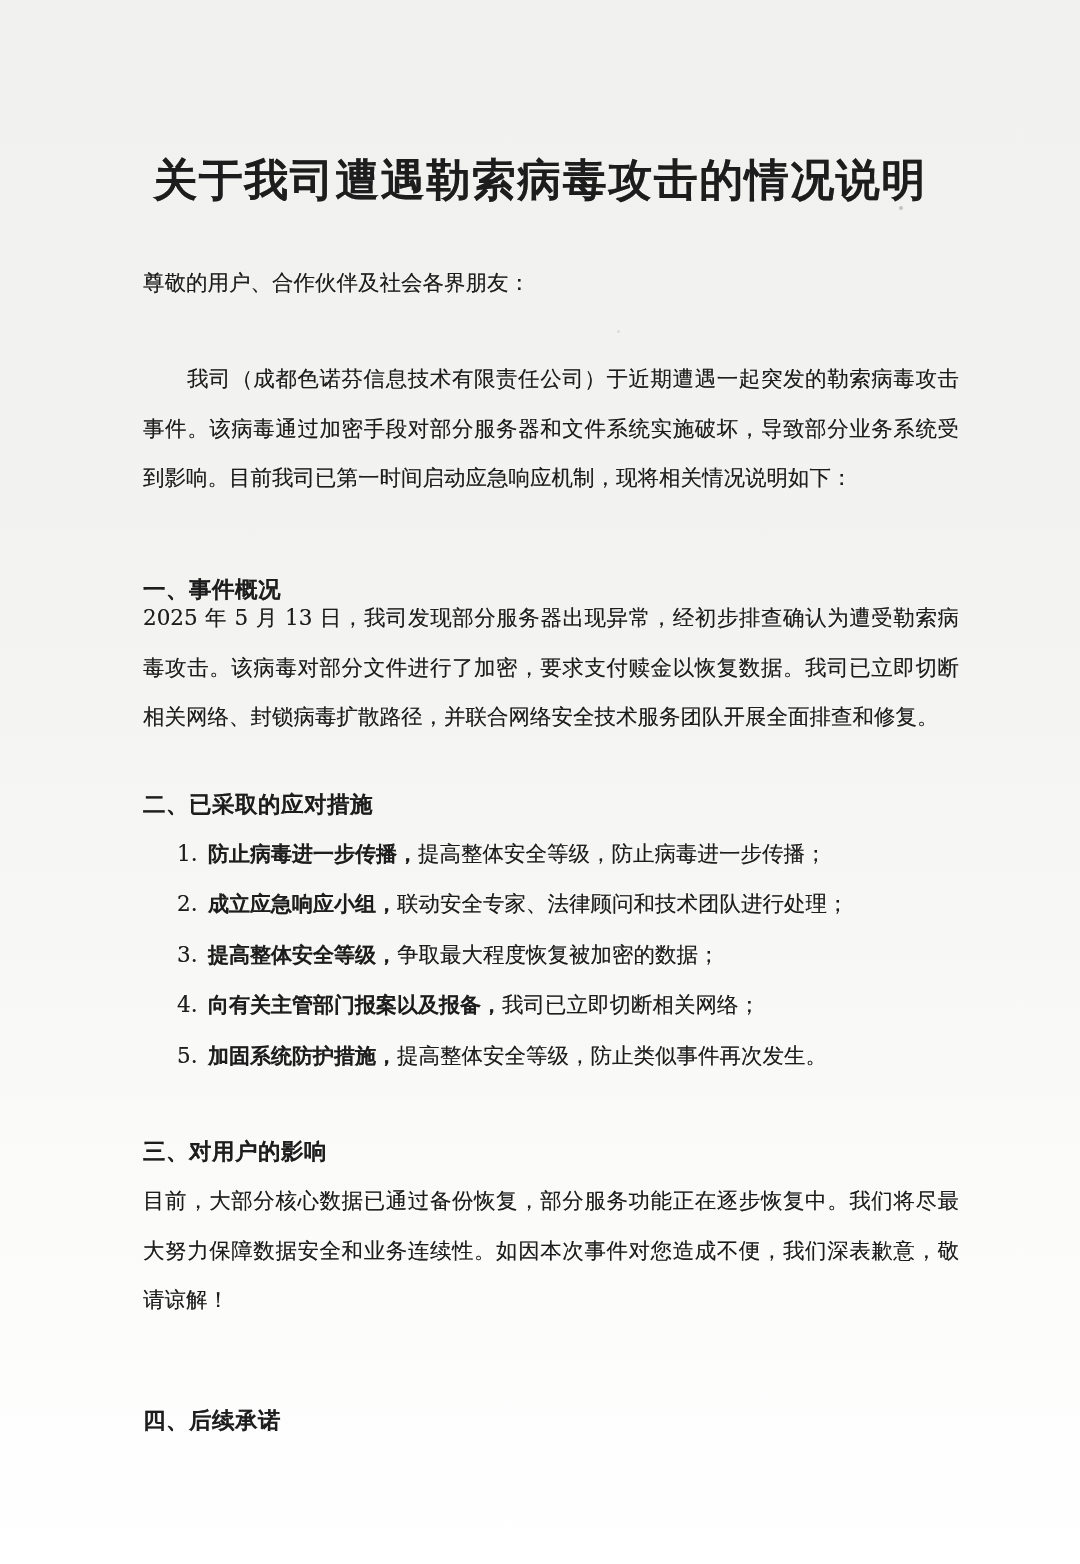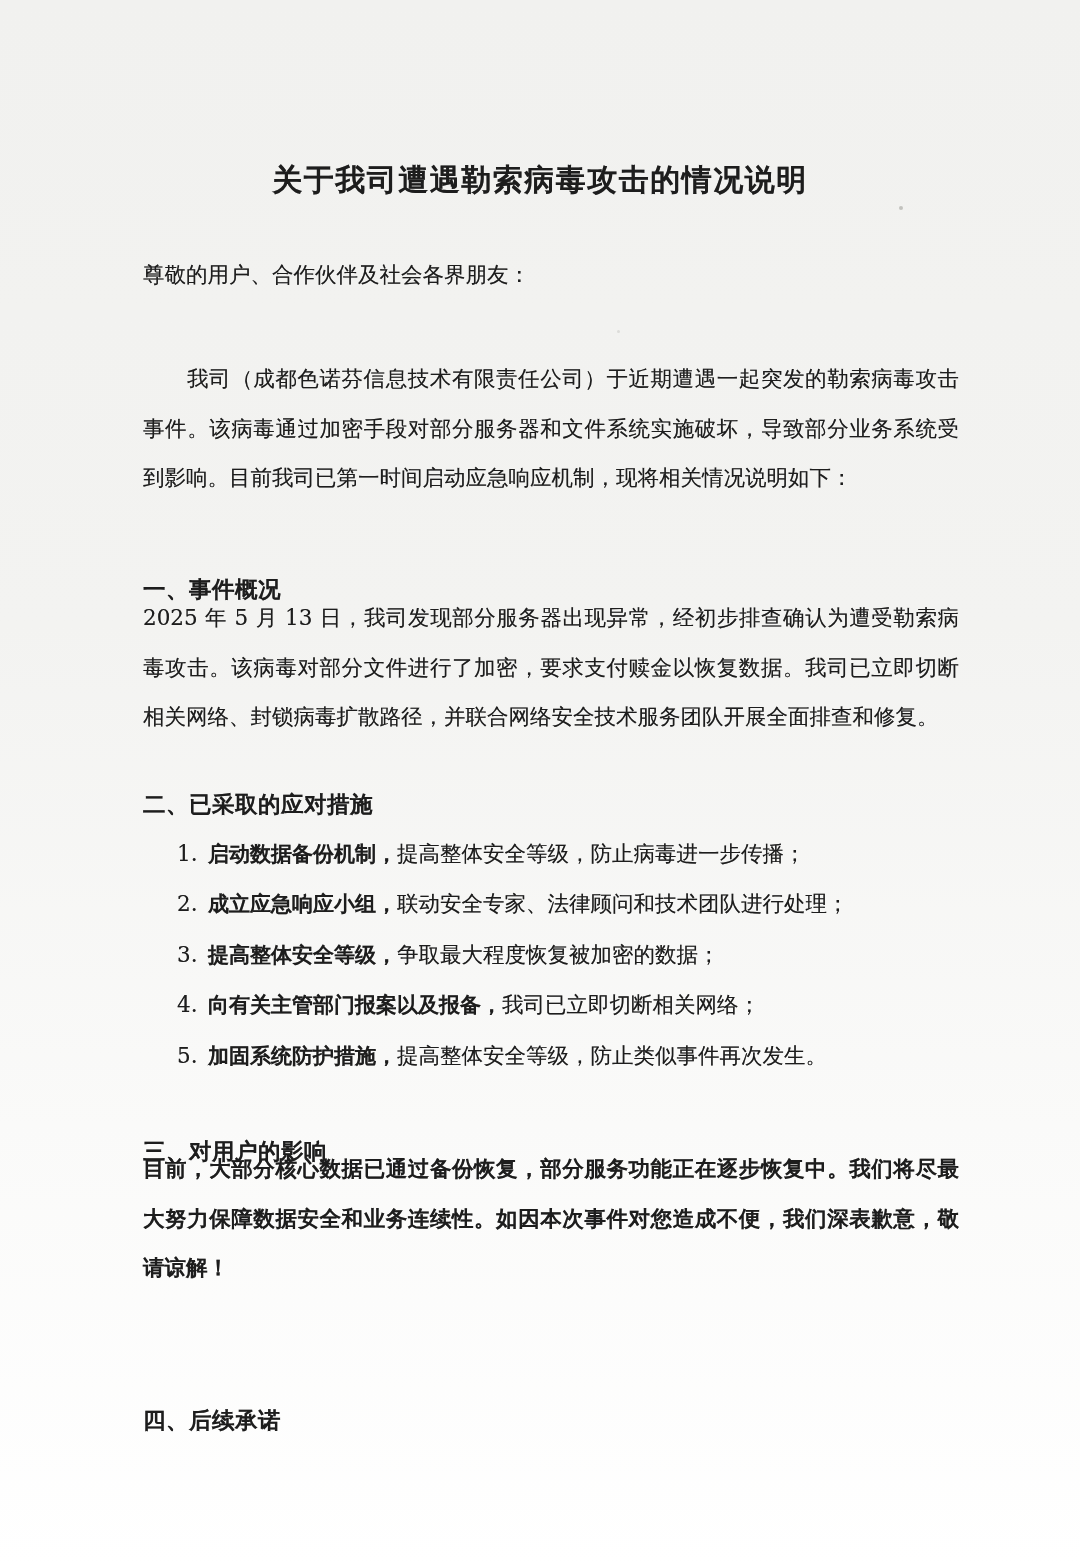--- a/index.html
+++ b/index.html
@@ -21,40 +21,40 @@
     text-shadow: 0 0 0.6px rgba(40,40,40,0.55);
     overflow: hidden;
   }
   .doc-title {
     position: absolute;
     top: 158px;
     left: 0;
     width: 100%;
     margin: 0;
     text-align: center;
-    font-size: 30px;
+    font-size: 44px;
     line-height: 44px;
     font-weight: 700;
     letter-spacing: 1.5px;
   }
   .content {
     position: absolute;
     left: 143px;
     top: 0;
     width: 816px;
     font-size: 21.5px;
   }
   .content > * {
     position: absolute;
     left: 0;
     width: 100%;
     margin: 0;
   }
   .salutation {
-    top: 260px;
+    top: 268px;
     line-height: 30px;
   }
   .para {
     line-height: 49.5px;
     text-align: justify;
   }
   .intro { top: 354px; text-indent: 44px; }
   .heading {
     font-family: "DejaVu Sans", "Liberation Sans", sans-serif;
     font-weight: 700;
@@ -79,21 +79,21 @@
   .measure .num {
     flex: none;
     width: 31px;
   }
   .measure .lead {
     font-weight: 700;
     font-family: "DejaVu Sans", "Liberation Sans", sans-serif;
     font-size: 21px;
   }
   .h-3 { top: 1136px; }
-  .body-3 { top: 1144px; font-weight: bold; }
+  .body-3 { top: 1176px; }
   .h-4 { top: 1405px; }
   .speck {
     position: absolute;
     border-radius: 50%;
     background: #9a9a96;
   }
   .speck-1 { left: 899px; top: 206px; width: 4px; height: 4px; opacity: 0.55; }
   .speck-2 { left: 617px; top: 330px; width: 3px; height: 3px; opacity: 0.25; }
 </style>
 </head>
@@ -112,21 +112,21 @@
 
     <p class="para intro">我司（成都色诺芬信息技术有限责任公司）于近期遭遇一起突发的勒索病毒攻击事件。该病毒通过加密手段对部分服务器和文件系统实施破坏，导致部分业务系统受到影响。目前我司已第一时间启动应急响应机制，现将相关情况说明如下：</p>
 
     <h2 class="heading h-1">一、事件概况</h2>
     <p class="para body-1">2025 年 5 月 13 日，我司发现部分服务器出现异常，经初步排查确认为遭受勒索病毒攻击。该病毒对部分文件进行了加密，要求支付赎金以恢复数据。我司已立即切断相关网络、封锁病毒扩散路径，并联合网络安全技术服务团队开展全面排查和修复。</p>
 
     <h2 class="heading h-2">二、已采取的应对措施</h2>
     <ol class="measures">
       <li class="measure">
         <span class="num">1.</span>
-        <span class="m-text"><b class="lead">启动数据备份机制，</b><span>提高整体安全等级，防止病毒进一步传播；</span></span>
+        <span class="m-text"><b class="lead">防止病毒进一步传播，</b><span>提高整体安全等级，防止病毒进一步传播；</span></span>
       </li>
       <li class="measure">
         <span class="num">2.</span>
         <span class="m-text"><b class="lead">成立应急响应小组，</b><span>联动安全专家、法律顾问和技术团队进行处理；</span></span>
       </li>
       <li class="measure">
         <span class="num">3.</span>
         <span class="m-text"><b class="lead">提高整体安全等级，</b><span>争取最大程度恢复被加密的数据；</span></span>
       </li>
       <li class="measure">

